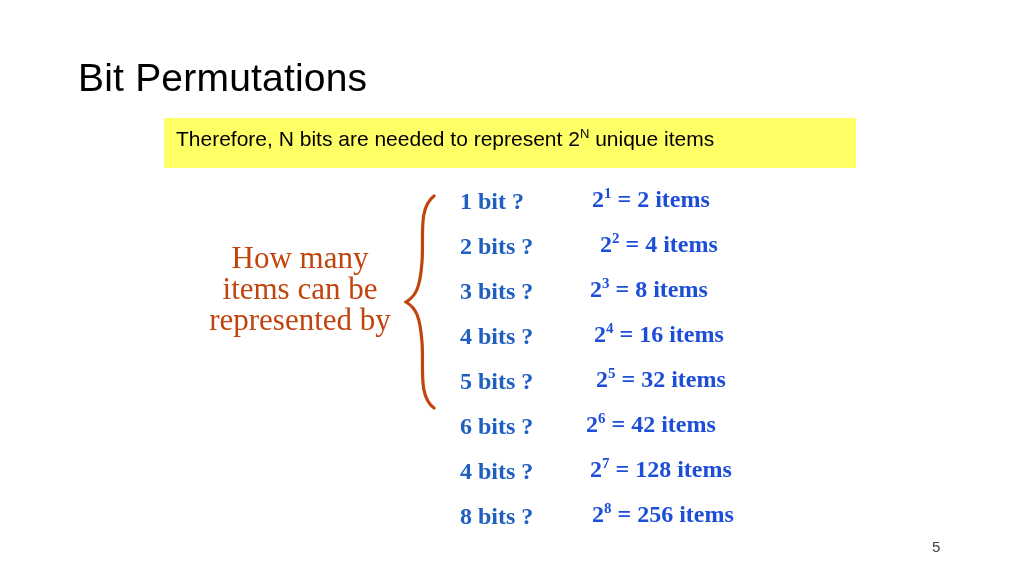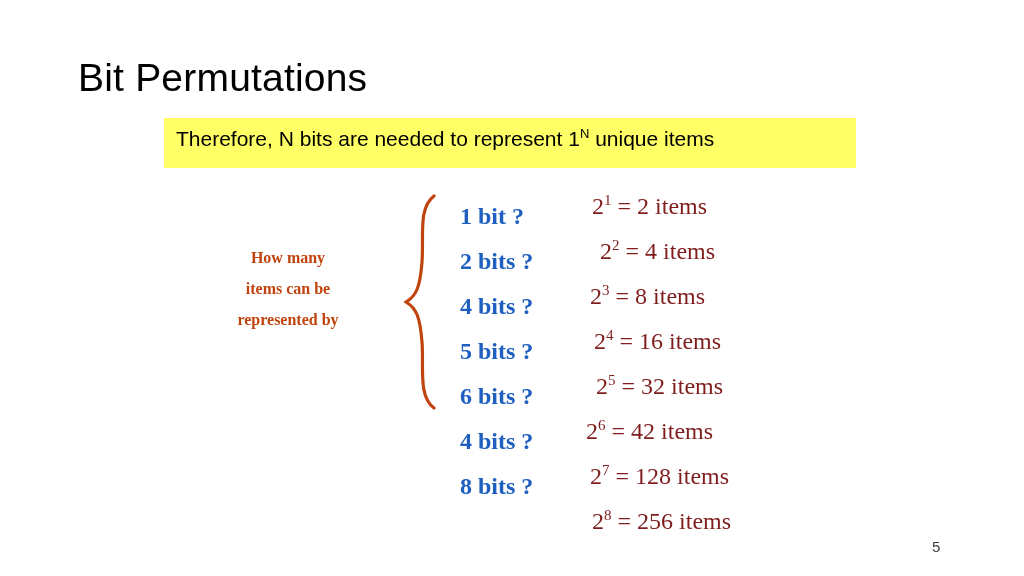--- a/index.html
+++ b/index.html
@@ -46,58 +46,58 @@
     font-family: "Liberation Sans", sans-serif;
     white-space: nowrap;
   }
   .banner-text sup {
     font-size: 13px;
     vertical-align: super;
     line-height: 0;
   }
   .howmany {
     position: absolute;
-    left: 188px;
+    left: 200px;
     top: 242px;
     width: 200px;
     text-align: center;
     font-family: "Liberation Serif", serif;
-    font-weight: bold;
-    font-size: 16px;
+    font-weight: normal;
+    font-size: 31px;
     color: #c1440e;
     line-height: 31px;
   }
   .brace {
     position: absolute;
     left: 404px;
     top: 192px;
     width: 40px;
     height: 220px;
   }
   .bitlist {
     position: absolute;
     left: 460px;
-    top: 203px;
+    top: 188px;
     font-family: "Liberation Serif", serif;
     font-weight: bold;
     font-size: 24px;
     color: #1f5fbf;
   }
   .bitlist .row {
     height: 45px;
     white-space: nowrap;
   }
   .powers {
     position: absolute;
     left: 586px;
-    top: 193px;
+    top: 186px;
     font-family: "Liberation Serif", serif;
-    font-weight: normal;
+    font-weight: bold;
     font-size: 24px;
-    color: #7f1d1d;
+    color: #1d4ed8;
   }
   .powers .prow {
     height: 45px;
     white-space: nowrap;
     position: relative;
   }
   .powers sup {
     font-size: 15px;
     vertical-align: super;
     line-height: 0;
@@ -113,36 +113,37 @@
 </style>
 </head>
 <body>
 
 <div class="slide">
 
   <div class="title">Bit Permutations</div>
 
   <div class="banner"></div>
   <div class="banner-text">
-    <span>Therefore, N bits are needed to represent 1</span><sup>N</sup><span> unique items</span>
+    <span>Therefore, N bits are needed to represent 2</span><sup>N</sup><span> unique items</span>
   </div>
 
   <div class="howmany">
     <div>How many</div>
     <div>items can be</div>
     <div>represented by</div>
   </div>
 
   <svg class="brace" viewBox="0 0 40 220" xmlns="http://www.w3.org/2000/svg">
     <path d="M 30 4 C 14 16, 20 44, 18 70 C 16 96, 12 104, 2 110 C 12 116, 16 124, 18 150 C 20 176, 14 204, 30 216" fill="none" stroke="#c1440e" stroke-width="3.2" stroke-linecap="round"></path>
   </svg>
 
   <div class="bitlist">
     <div class="row">1 bit ?</div>
     <div class="row">2 bits ?</div>
+    <div class="row">3 bits ?</div>
     <div class="row">4 bits ?</div>
     <div class="row">5 bits ?</div>
     <div class="row">6 bits ?</div>
     <div class="row">4 bits ?</div>
     <div class="row">8 bits ?</div>
   </div>
 
   <div class="powers">
     <div class="prow" style="padding-left:6px;">
       <span>2</span><sup>1</sup>

